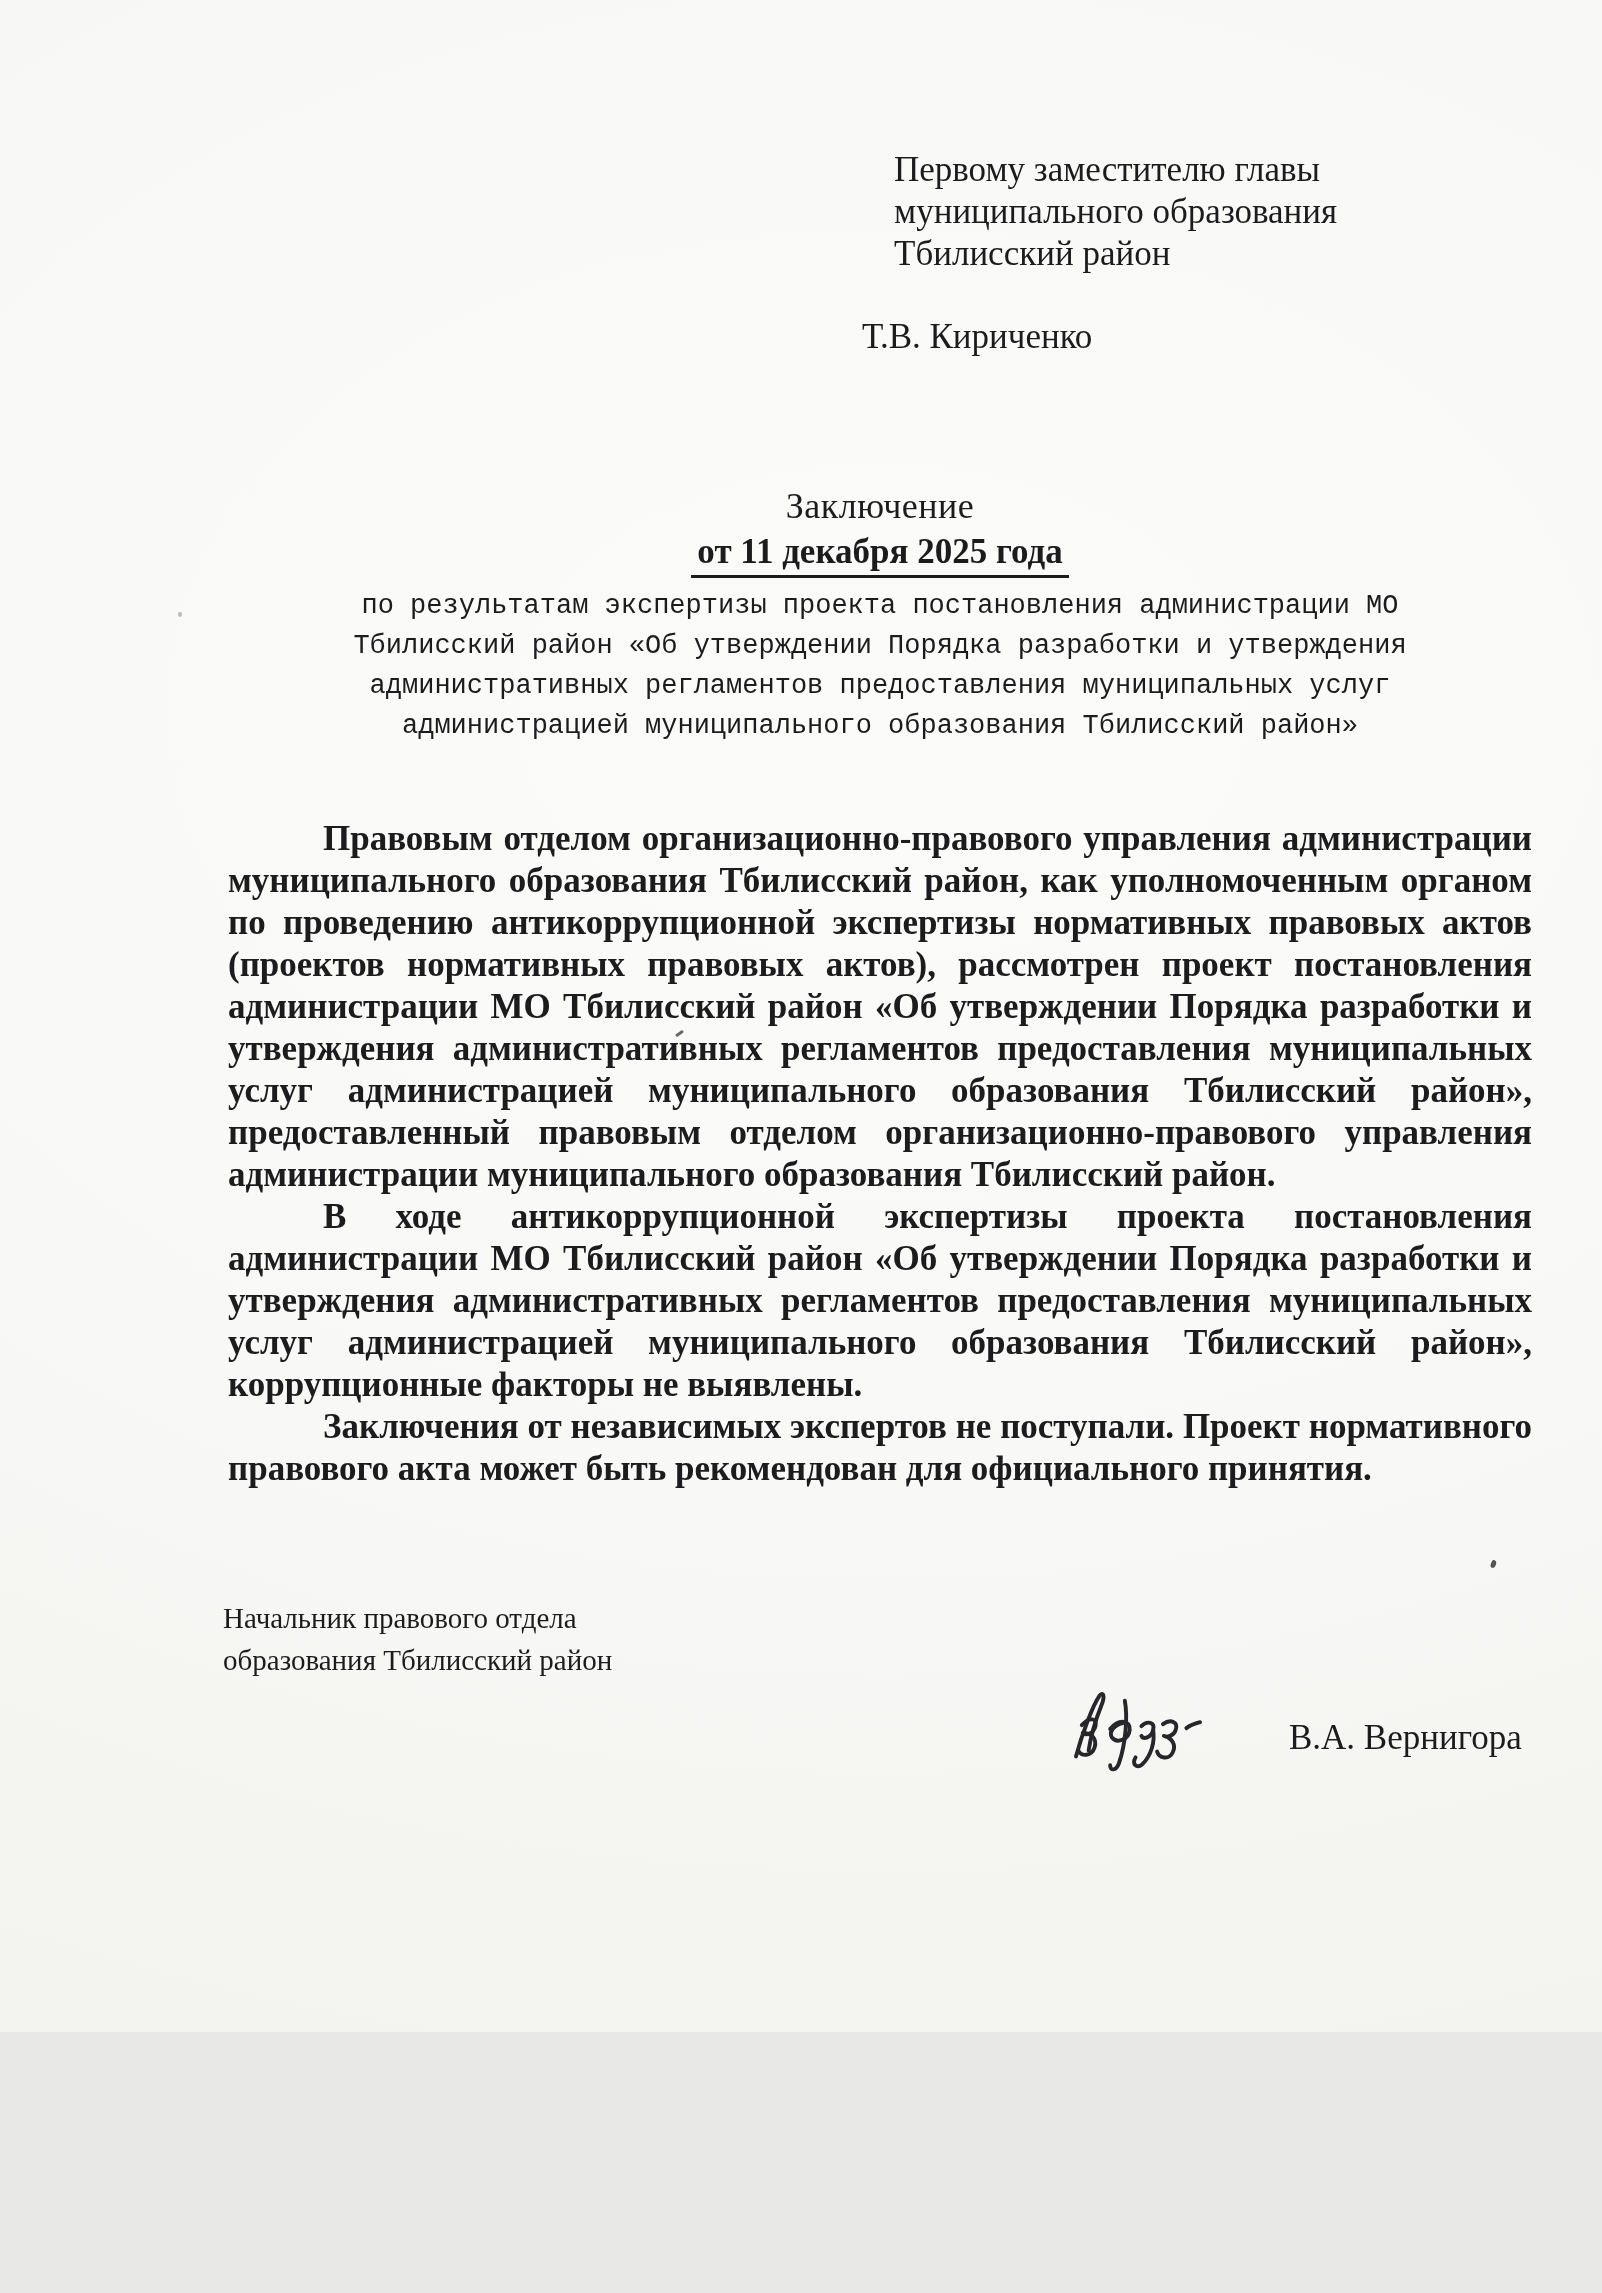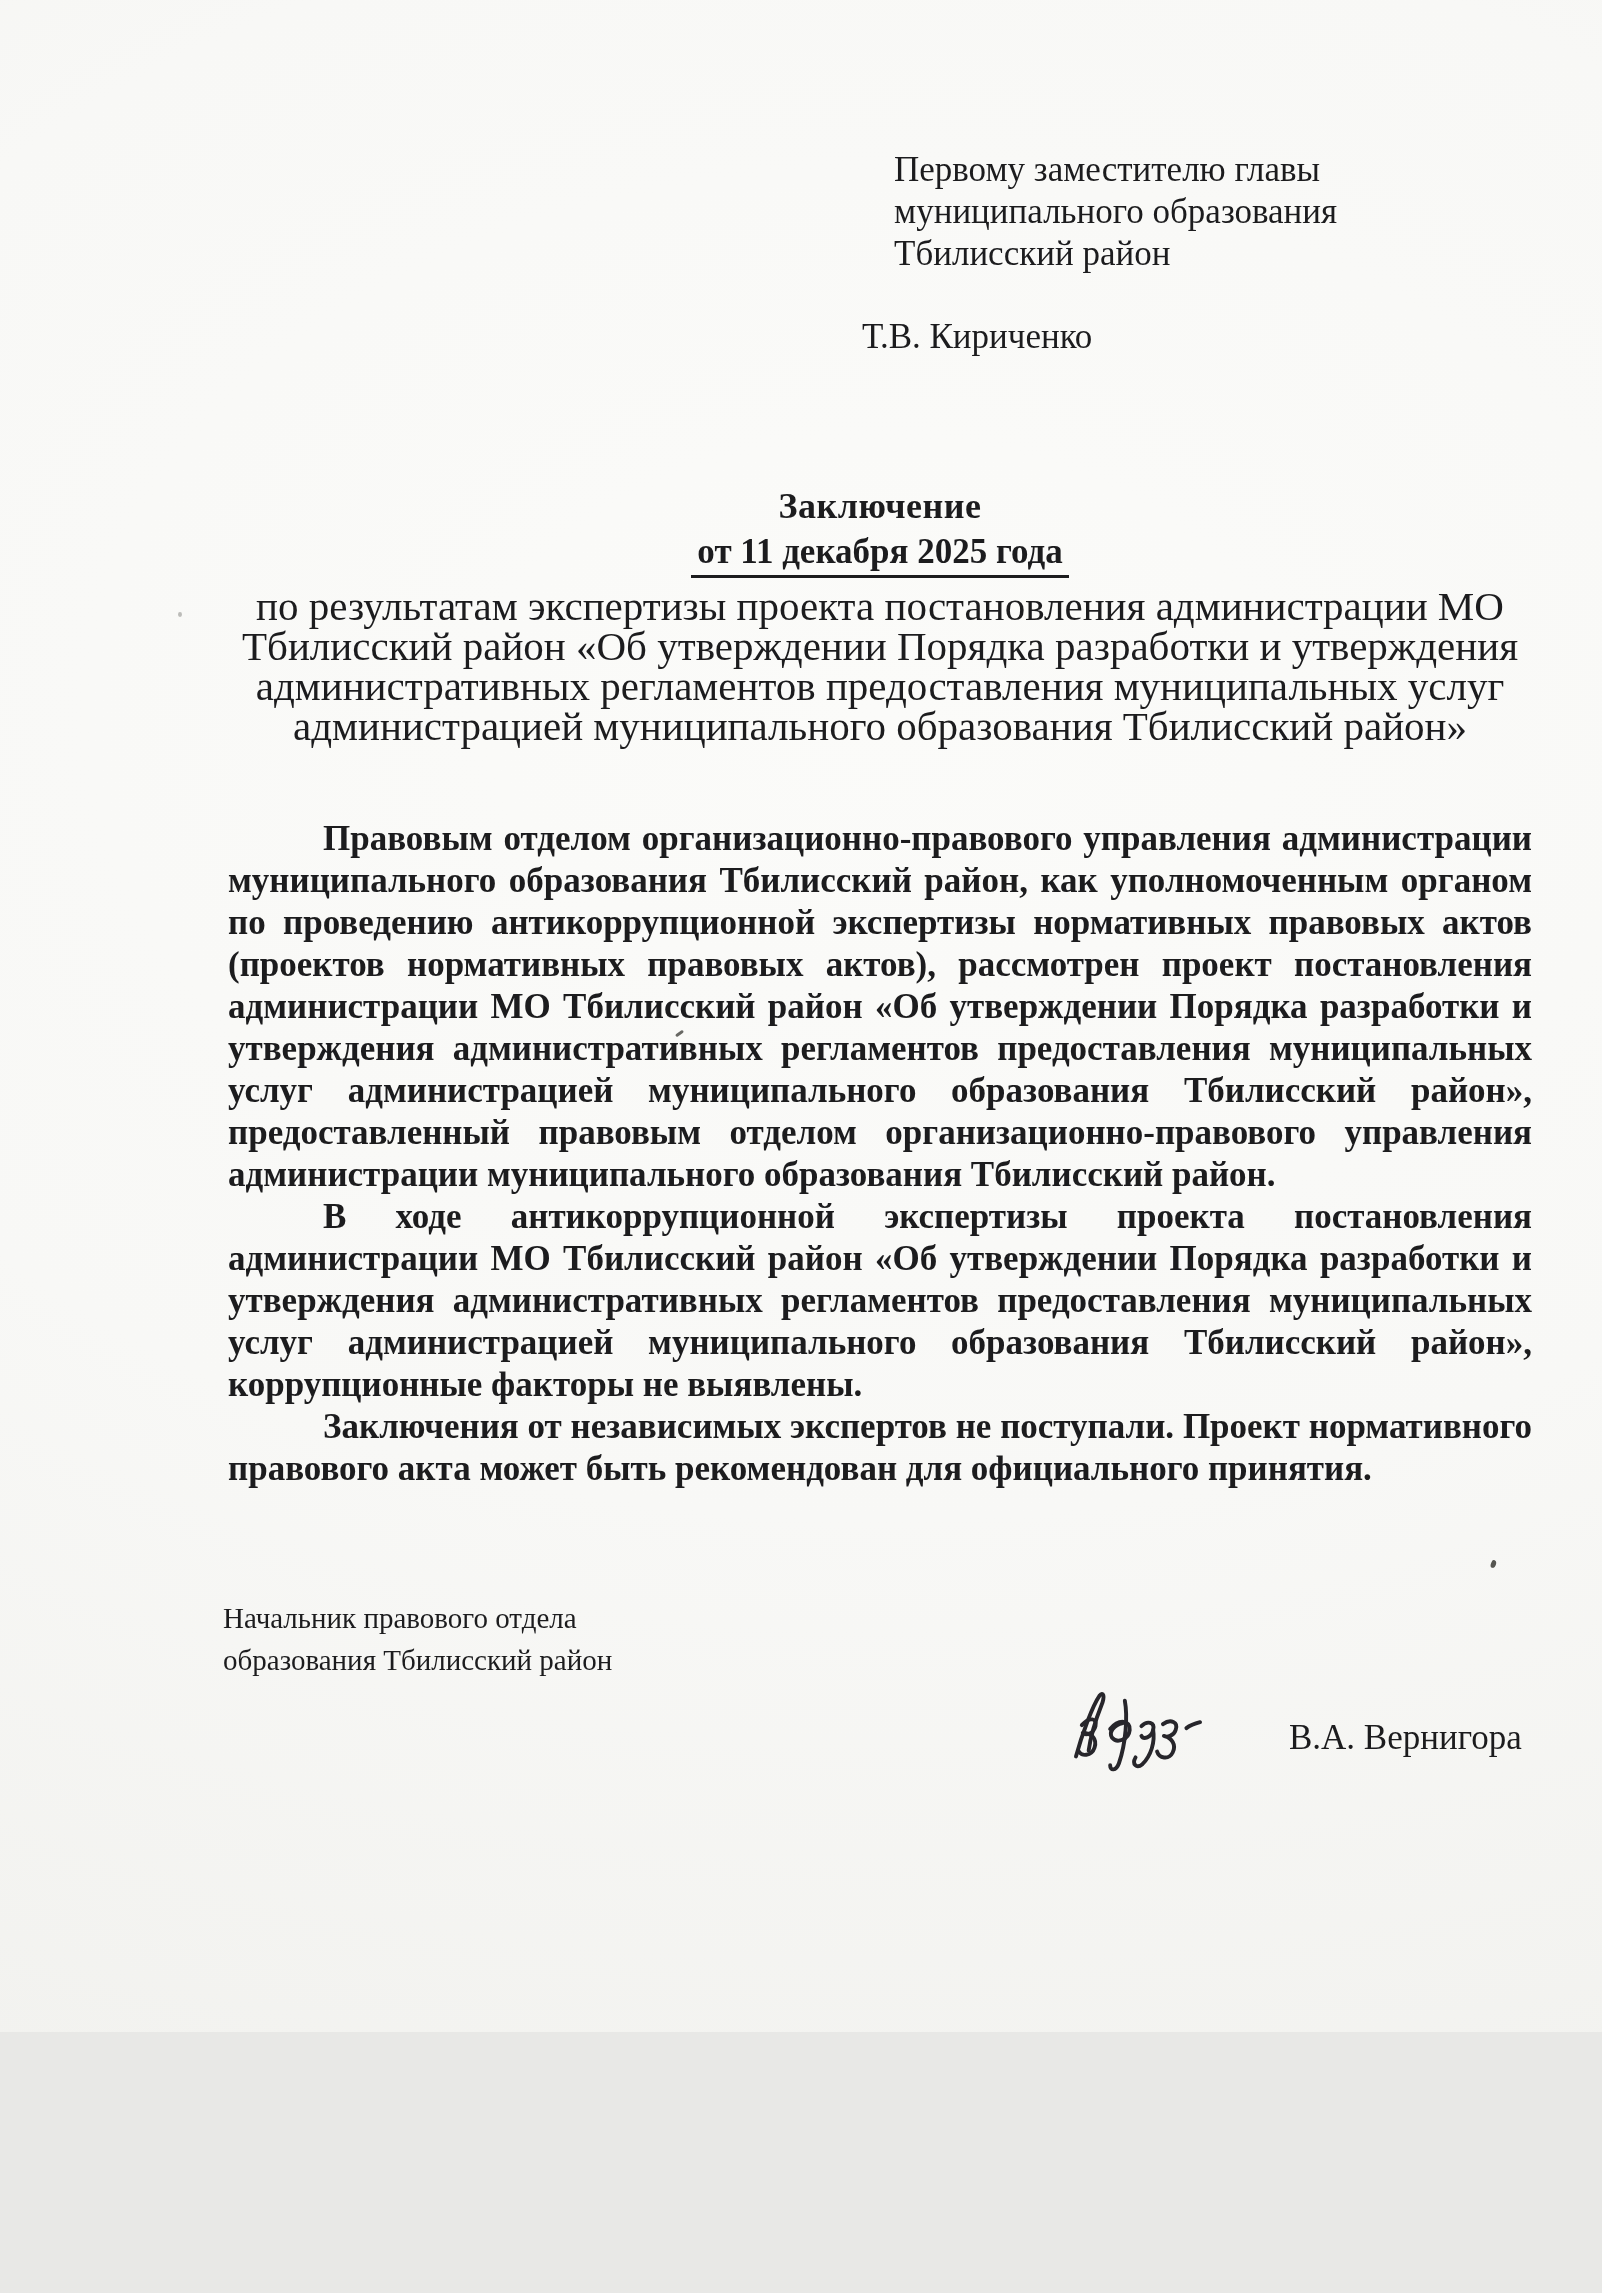--- a/index.html
+++ b/index.html
@@ -33,40 +33,41 @@
   }
 
   .title-block {
     position: absolute;
     left: 228px;
     top: 484px;
     width: 1304px;
     text-align: center;
   }
   .doc-heading {
-    font-weight: bold;
+    font-weight: normal;
     font-size: 36px;
     line-height: 45px;
     letter-spacing: 0.5px;
   }
   .doc-date {
     font-weight: bold;
     font-size: 35px;
     line-height: 45px;
   }
   .doc-date span {
     display: inline-block;
     border-bottom: 3.9px solid #1c1c1e;
     padding: 0 5.9px 1px 5.9px;
     text-align: right;
   }
   .doc-subject {
     margin-top: 7.8px;
-    font-size: 41px;
+    font-size: 27px;
     line-height: 40px;
+    font-family: Liberation Mono, monospace;
   }
 
   .body-text {
     position: absolute;
     left: 228px;
     top: 818px;
     width: 1304px;
     font-size: 35px;
     line-height: 42px;
     text-align: justify;

